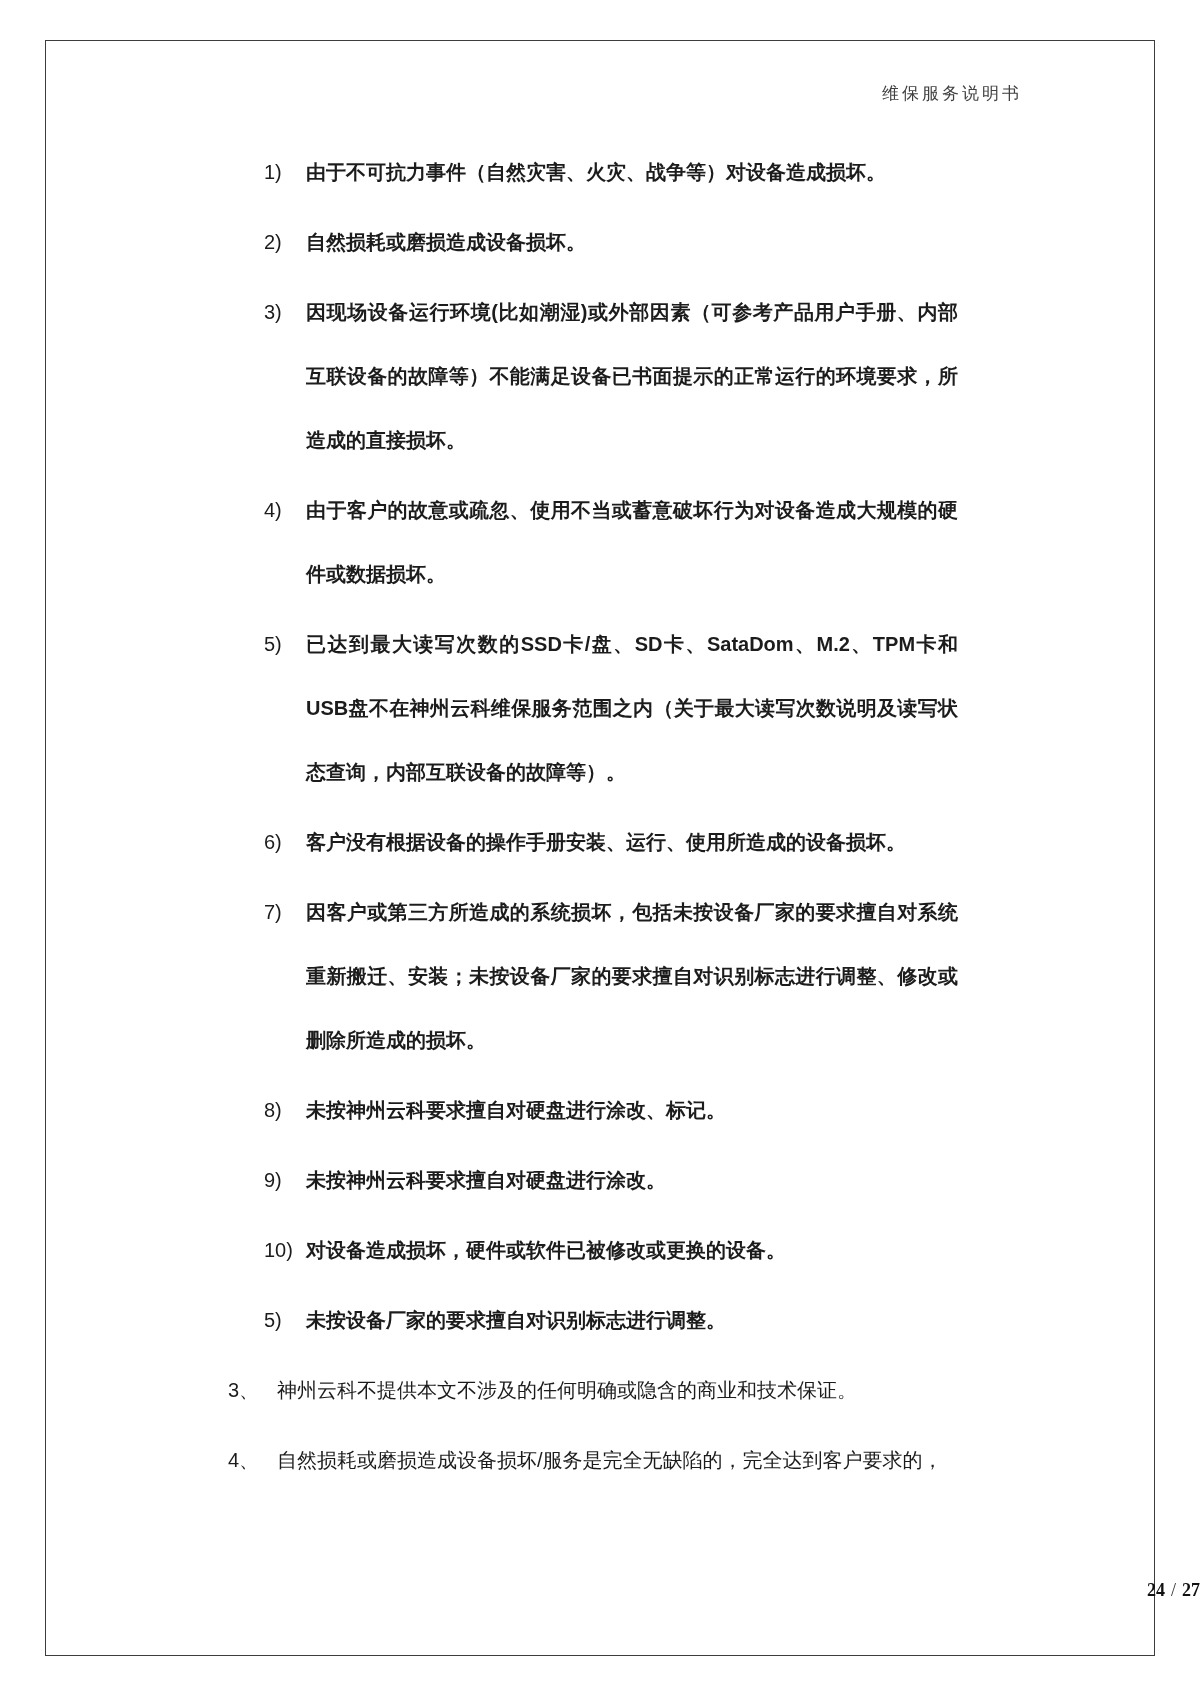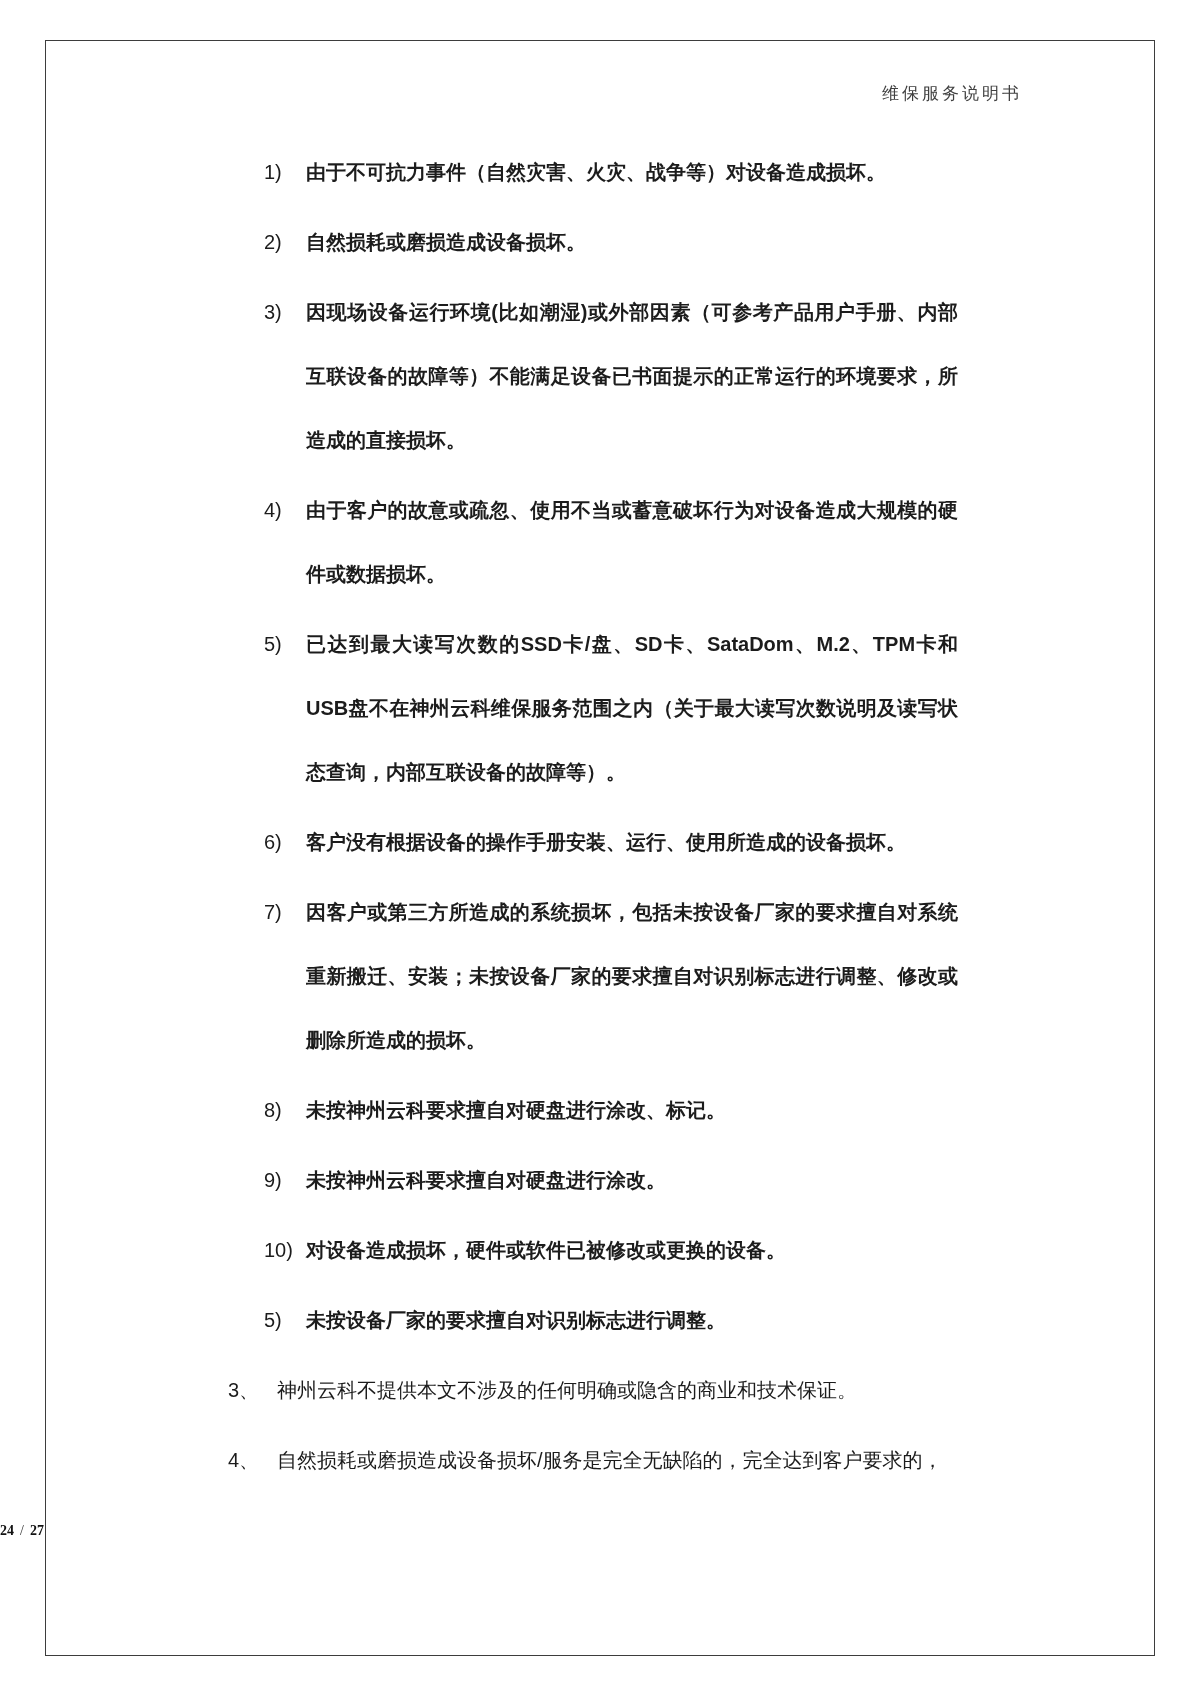--- a/index.html
+++ b/index.html
@@ -65,26 +65,26 @@
   }
   .txt {
     flex: 1 1 auto;
   }
   .item.sub .txt {
     text-align: justify;
     font-weight: bold;
   }
   .footer {
     position: absolute;
-    top: 1523px;
+    top: 1580px;
     left: 0;
     width: 1200px;
-    text-align: left;
+    text-align: right;
     font-family: "Liberation Serif", serif;
-    font-size: 14px;
+    font-size: 18px;
     color: #111;
   }
   .footer .pg {
     font-weight: bold;
   }
   .footer .sep {
     font-weight: normal;
     padding: 0 6px;
     color: #333;
   }

